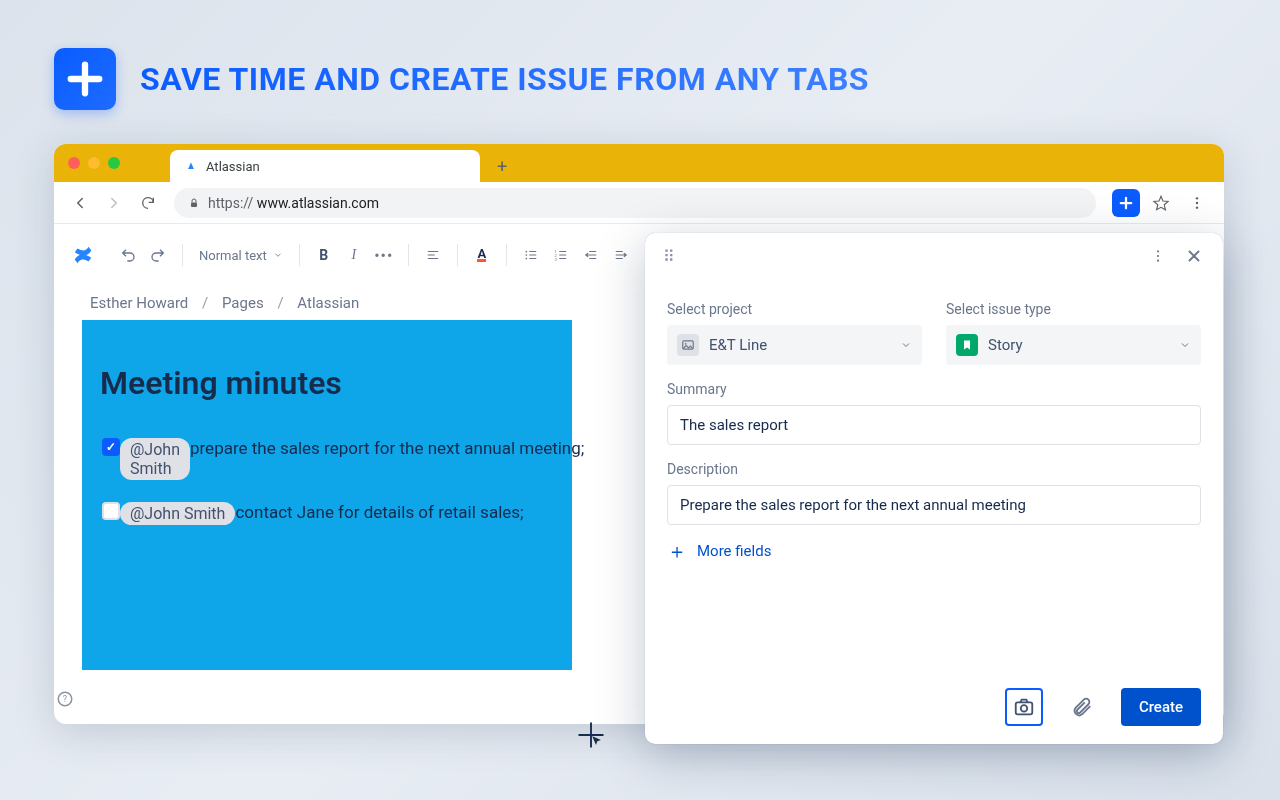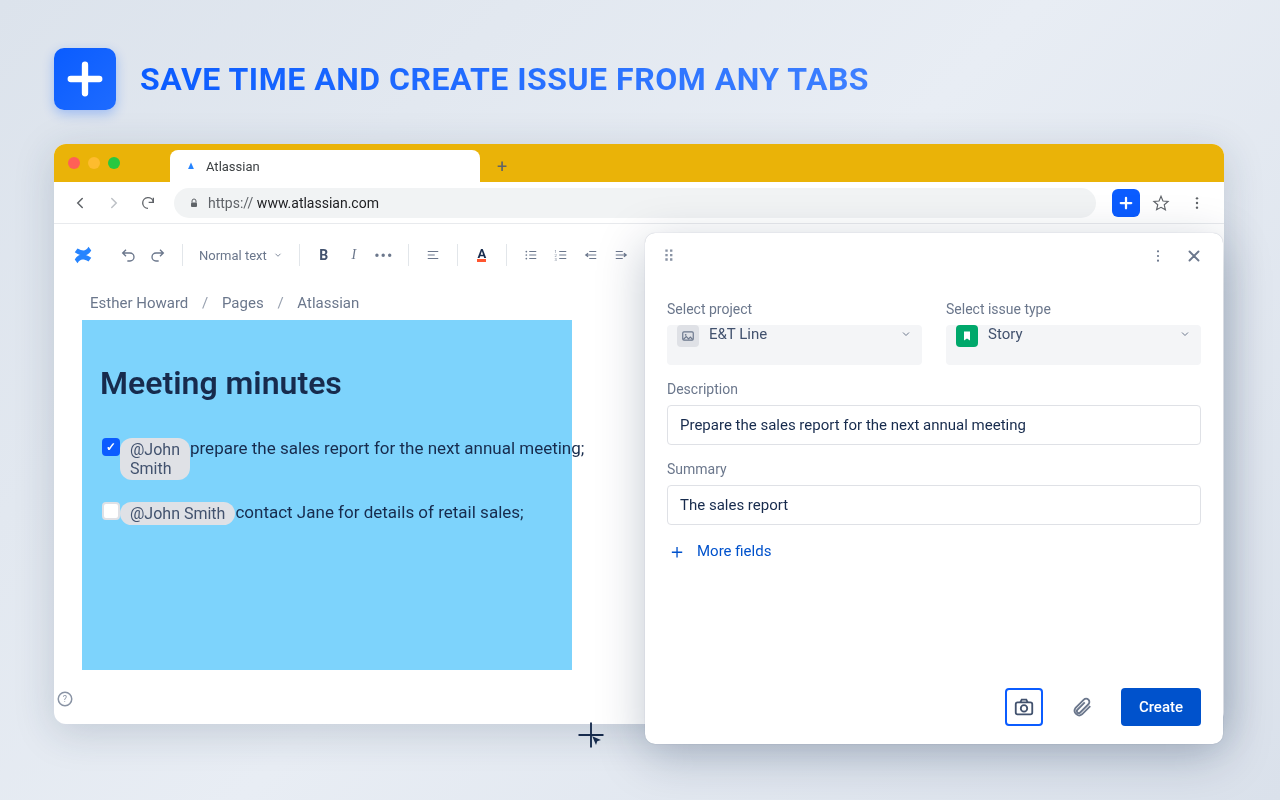--- a/index.html
+++ b/index.html
@@ -25,41 +25,41 @@
   .ext-btn svg { width:18px; height:18px; }
   .star-btn,.menu-btn { width:30px; height:30px; display:flex; align-items:center; justify-content:center; color:#5f6368; cursor:pointer; }
   .doc-area { position:relative; height:calc(100% - 80px); padding:14px 0 0 18px; }
   .toolbar { display:flex; align-items:center; gap:2px; height:34px; }
   .confluence-logo { width:22px; height:22px; margin-right:18px; display:flex; align-items:center; justify-content:center;}
   .tb-sep { width:1px; height:22px; background:#e2e6ea; margin:0 8px; }
   .tb-btn { width:28px; height:28px; display:flex; align-items:center; justify-content:center; color:#6b778c; cursor:pointer; border-radius:3px; }
   .style-sel { display:flex; align-items:center; gap:6px; font-size:13px; color:#6b778c; cursor:pointer; padding:0 6px;}
   .breadcrumbs { margin:22px 0 0 18px; font-size:15px; color:#6b778c; }
   .breadcrumbs .sep { margin:0 10px; color:#97a0af; }
-  .doc-highlight { margin:8px 0 9px 10px; width:490px; height:350px; background:#7dd3fc; padding:28px 12px 0 14px; position:relative; }
+  .doc-highlight { margin:8px 0 9px 10px; width:490px; height:350px; background:#0ea5e9; padding:28px 12px 0 14px; position:relative; }
   .doc-title { font-size:32px; font-weight:600; color:#172b4d; margin:16px 0 36px 4px; }
   .task-row { display:flex; align-items:flex-start; font-size:17px; color:#172b4d; margin-bottom:22px; padding-left:6px; }
   .checkbox { width:18px; height:18px; border:2px solid #dfe1e6; border-radius:4px; background:#fff; flex-shrink:0; cursor:pointer;}
   .checkbox.checked { background:#0b5cff; border-color:#0b5cff; display:flex; align-items:center; justify-content:center;}
   .checkbox.checked::after { content:'✓'; color:#fff; font-size:12px; font-weight:bold; }
   .mention { background:#dfe1e6; color:#42526e; border-radius:12px; padding:2px 10px; font-size:16px; }
   .task-text { white-space:nowrap; }
   .cursor-icon { position:absolute; left:522px; top:496px; color:#172b4d; }
   .help-btn { position:absolute; left:0px; bottom:14px; width:22px; height:22px; display:flex; align-items:center; justify-content:center; color:#8993a4; }
 
   .panel { position:absolute; left:645px; top:233px; width:578px; height:511px; background:#fff; border-radius:10px; box-shadow:0 12px 48px rgba(9,30,66,.25),0 0 1px rgba(9,30,66,.3); padding:0; }
   .panel-head { height:46px; display:flex; align-items:center; justify-content:space-between; padding:0 18px; }
   .drag-handle { color:#8993a4; cursor:grab; font-size:16px; letter-spacing:2px; }
   .panel-head-right { display:flex; gap:14px; align-items:center; }
   .phbtn { width:22px; height:22px; display:flex; align-items:center; justify-content:center; color:#6b778c; cursor:pointer; }
   .panel-body { padding:22px 22px 0; }
   .field-row { display:flex; gap:24px; margin-bottom:16px; }
   .field { flex:1; display:flex; flex-direction:column; gap:8px; }
   .field-label { font-size:14px; color:#6b778c; }
-  .select { height:40px; background:#f4f5f7; border-radius:4px; display:flex; align-items:flex-start; padding:0 10px; gap:10px; cursor:pointer; position:relative; }
+  .select { height:40px; background:#f4f5f7; border-radius:4px; display:flex; align-items:center; padding:0 10px; gap:10px; cursor:pointer; position:relative; }
   .select .chev { margin-left:auto; color:#6b778c; }
   .sel-icon { width:22px; height:22px; border-radius:4px; display:flex; align-items:center; justify-content:center; }
   .sel-text { font-size:15px; color:#42526e; }
   .input { height:40px; border:1px solid #dfe1e6; border-radius:4px; padding:0 12px; font-size:15px; color:#172b4d; display:flex; align-items:center; background:#fff; }
   .assignee-sel { height:44px; }
   .avatar { width:26px; height:26px; border-radius:50%; background:linear-gradient(135deg,#f2d0b3,#d9a97d); display:flex; align-items:center; justify-content:center; font-size:10px; overflow:hidden; position:relative; }
   .avatar::before{ content:''; position:absolute; width:10px; height:10px; background:#6b4a2e; border-radius:50%; top:3px; }
   .avatar::after{ content:''; position:absolute; width:18px; height:12px; background:#344; border-radius:8px 8px 0 0; bottom:-2px; }
   .more-fields { display:flex; align-items:center; gap:10px; color:#0052cc; font-size:15px; cursor:pointer; margin-top:14px; }
   .more-fields .plus { width:20px; height:20px; display:flex; align-items:center; justify-content:center; font-size:20px; }
@@ -301,30 +301,30 @@
             </span>
           <span class="sel-text">Story</span>
           <span class="chev"><svg width="12" height="12" viewBox="0 0 24 24">
                 <path d="M6 9l6 6 6-6" stroke="#6b778c" stroke-width="2" fill="none"></path>
               </svg></span>
         </div>
       </div>
     </div>
 
     <div class="field" style="margin-bottom:16px;">
+      <span class="field-label">Summary</span>
+      <div class="input">
+          <span>The sales report</span>
+        </div>
+    </div>
+
+    <div class="field" style="margin-bottom:16px;">
       <span class="field-label">Description</span>
       <div class="input">
           <span>Prepare the sales report for the next annual meeting</span>
-        </div>
-    </div>
-
-    <div class="field" style="margin-bottom:16px;">
-      <span class="field-label">Summary</span>
-      <div class="input">
-          <span>The sales report</span>
         </div>
     </div>
 
 
     <div class="more-fields">
       <span class="plus">＋</span>
       <span>More fields</span>
     </div>
   </div>
 

